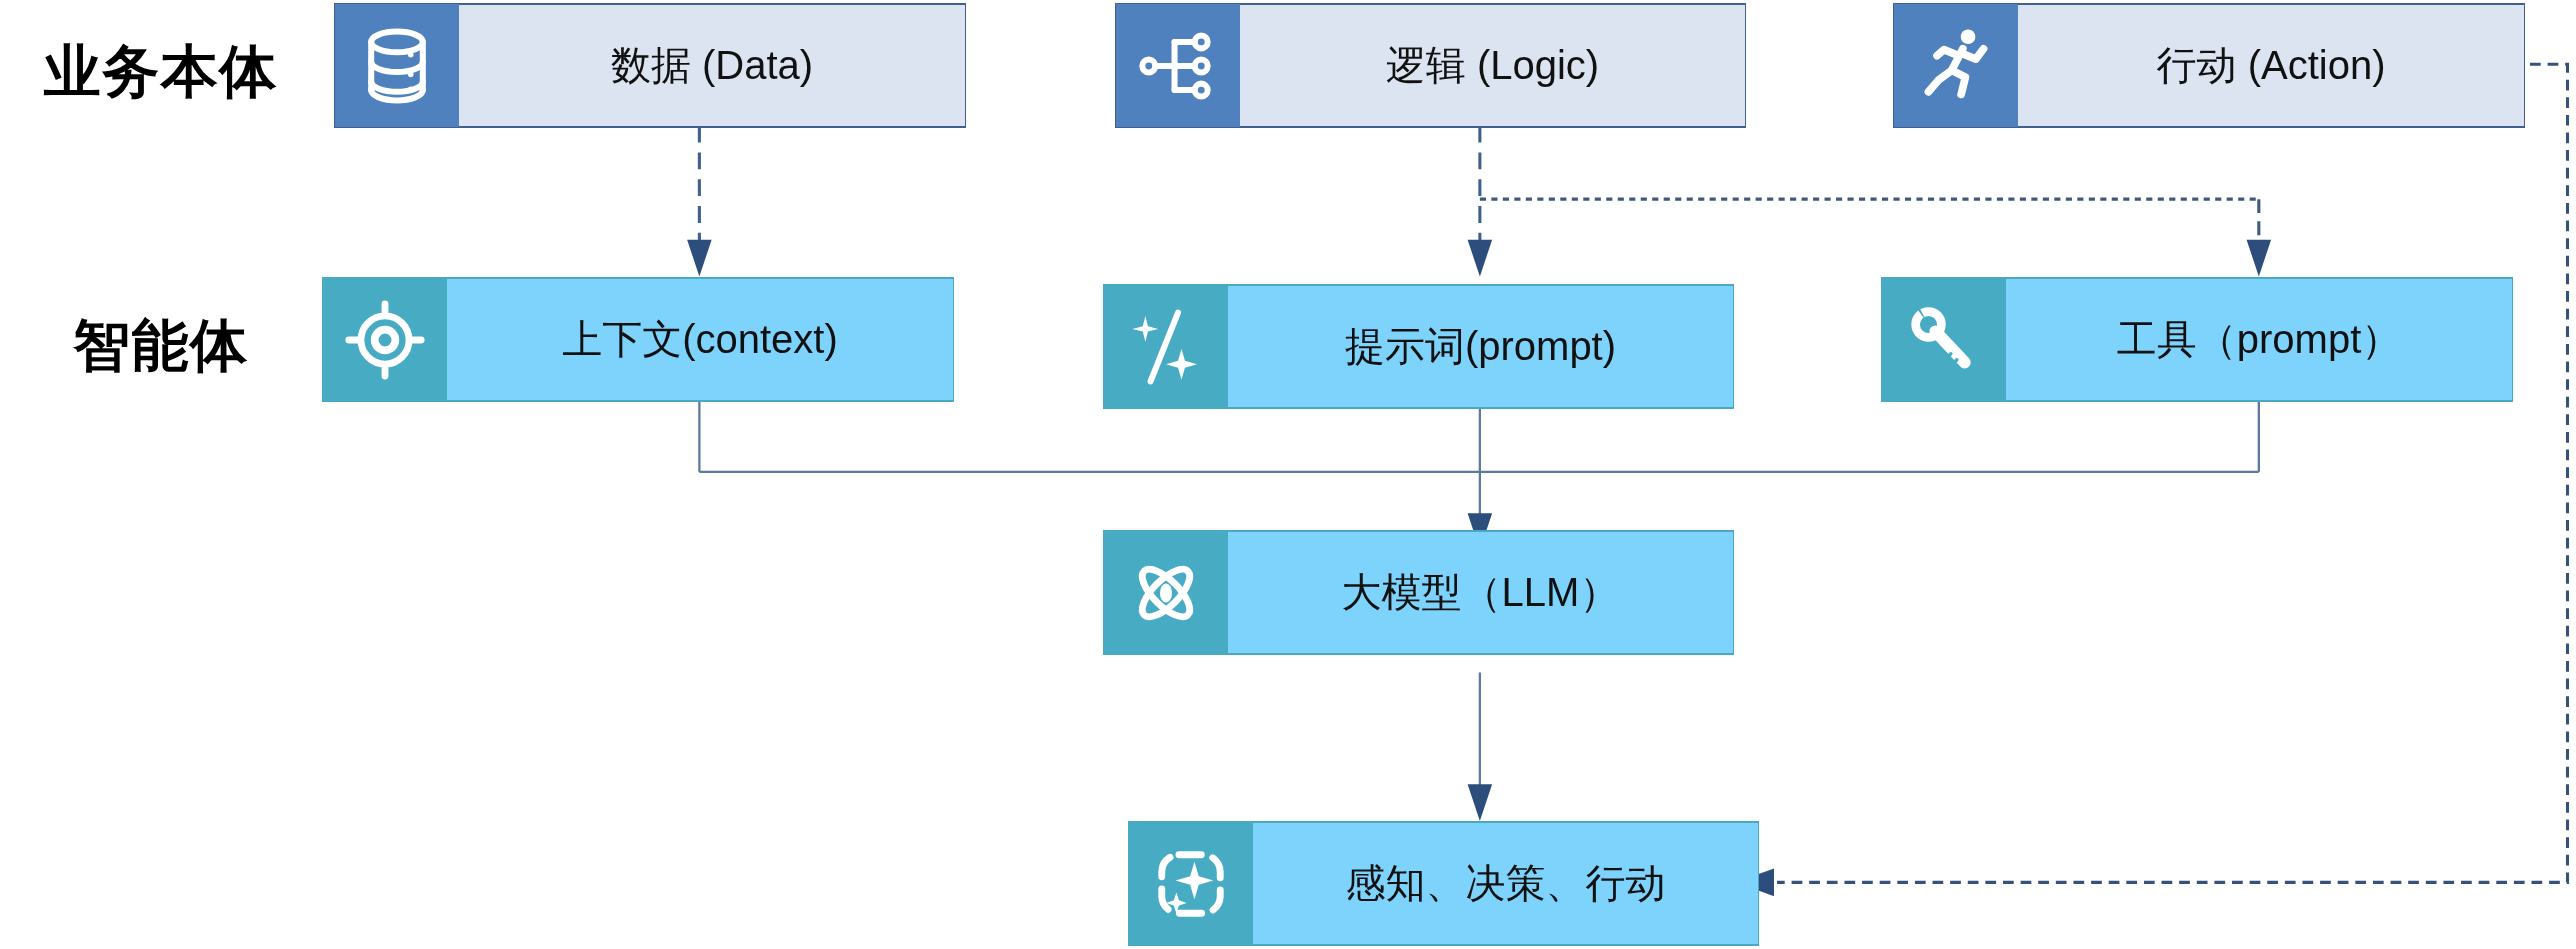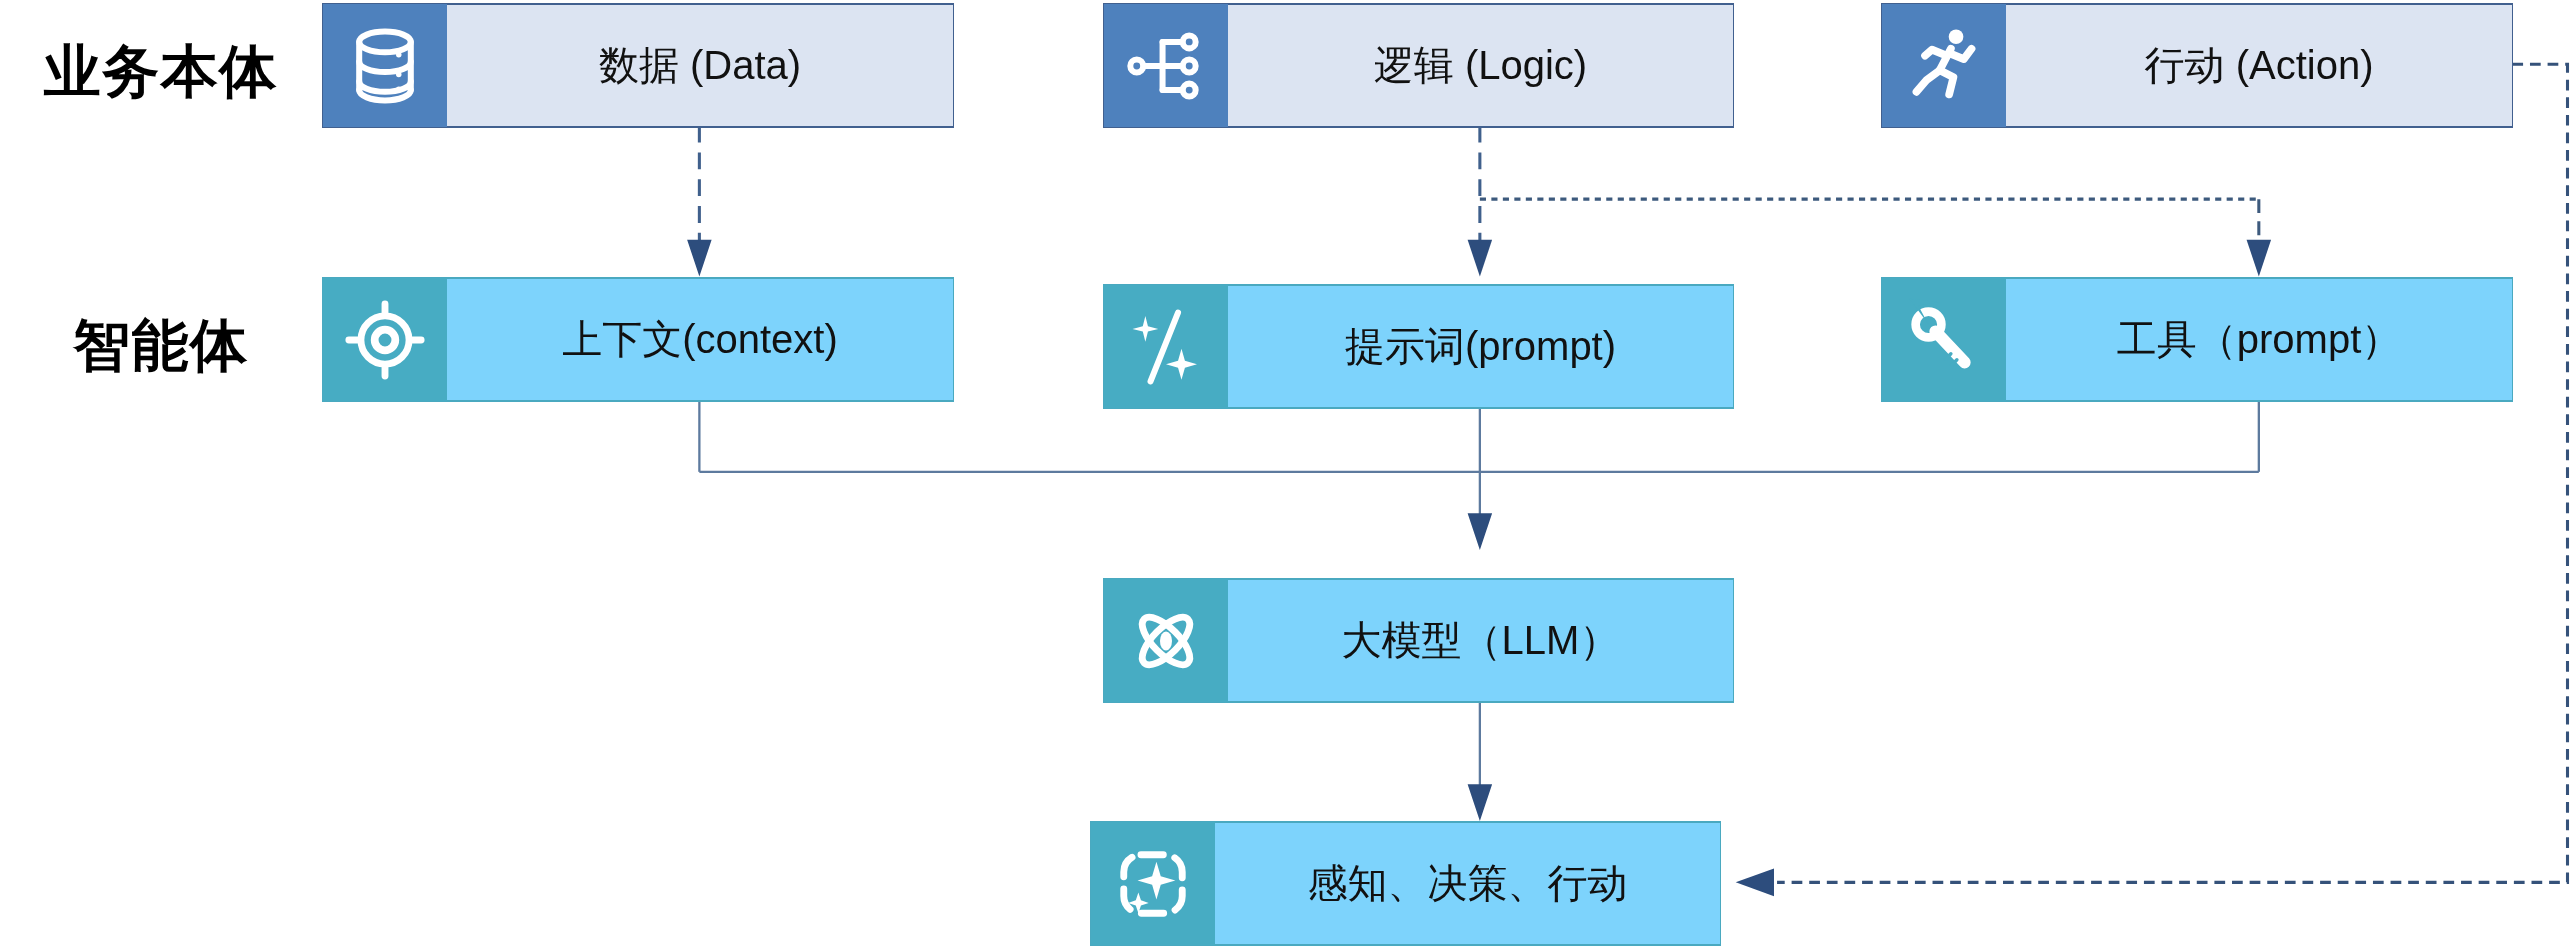--- a/index.html
+++ b/index.html
@@ -7,21 +7,21 @@
   #canvas{position:relative;width:2576px;height:949px;background:#ffffff;overflow:hidden;padding-left:20px;}
 
   .row-label{position:absolute;width:306px;text-align:center;font-size:57px;font-weight:800;color:#000;letter-spacing:1.5px;}
 
   .node{position:absolute;display:flex;height:123px;}
   .node .iconbox{width:124px;height:100%;flex:0 0 124px;display:flex;align-items:center;justify-content:center;}
   .node .body{flex:1;display:flex;align-items:center;justify-content:center;font-size:40px;color:#111;}
 
   .node.biz .iconbox{background:#4e81bd;}
   .node.biz .body{background:#dce4f2;border:1.5px solid #41608f;border-left:none;}
-  .node.biz{border:1.5px solid #41608f;border-right:none;}
+  .node.biz{border:1.5px solid #41608f;border-right:none;margin-left:12px;}
 
   .node.agent .iconbox{background:#47acc3;}
   .node.agent .body{background:#7dd3fc;border:1.5px solid #4aa9c0;border-left:none;}
   .node.agent{border:1.5px solid #4aa9c0;border-right:none;}
 
   .node svg{width:86px;height:86px;display:block;}
 
   #wires{position:absolute;left:0;top:0;width:2576px;height:949px;pointer-events:none;}
 </style>
 </head>
@@ -129,32 +129,32 @@
       <svg viewBox="0 0 100 100" fill="none">
         <circle cx="32" cy="32" r="15" stroke="#fff" stroke-width="10"></circle>
         <polygon points="32,32 10,2 44,6 20,10" fill="#47acc3"></polygon>
         <path d="M40,40 L74,76" stroke="#fff" stroke-width="14" stroke-linecap="round"></path>
         <path d="M58,66 L52,72 M65,73 L59,79" stroke="#47acc3" stroke-width="4" stroke-linecap="round"></path>
       </svg>
     </div>
     <div class="body">工具（prompt）</div>
   </div>
 
-  <div class="node agent" style="left:1103px;top:578px;width:630px;">
+  <div class="node agent" style="left:1103px;top:530px;width:630px;">
     <div class="iconbox">
       <svg viewBox="0 0 100 100" fill="none" stroke="#fff" stroke-width="8">
         <ellipse cx="50" cy="50" rx="36" ry="15" transform="rotate(45 50 50)"></ellipse>
         <ellipse cx="50" cy="50" rx="36" ry="15" transform="rotate(-45 50 50)"></ellipse>
         <ellipse cx="50" cy="50" rx="7" ry="11" fill="#fff" stroke="none"></ellipse>
       </svg>
     </div>
     <div class="body">大模型（LLM）</div>
   </div>
 
-  <div class="node agent" style="left:1090px;top:821px;width:630px;">
+  <div class="node agent" style="left:1128px;top:821px;width:630px;">
     <div class="iconbox">
       <svg viewBox="0 0 100 100" fill="none" stroke="#fff" stroke-width="8" stroke-linecap="round">
         <rect x="16" y="16" width="68" height="68" rx="20" stroke-dasharray="26 14"></rect>
         <path d="M54,24 L59,41 L76,46 L59,51 L54,68 L49,51 L32,46 L49,41 Z" fill="#fff" stroke="none"></path>
         <path d="M33,60 L36,69 L45,72 L36,75 L33,84 L30,75 L21,72 L30,69 Z" fill="#fff" stroke="none"></path>
       </svg>
     </div>
     <div class="body">感知、决策、行动</div>
   </div>
 

